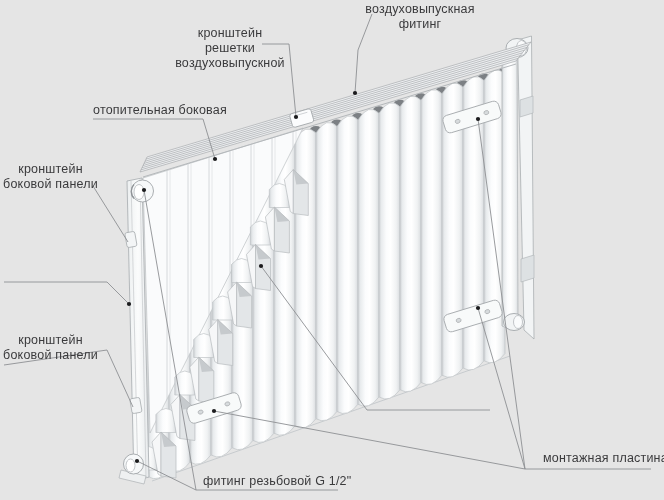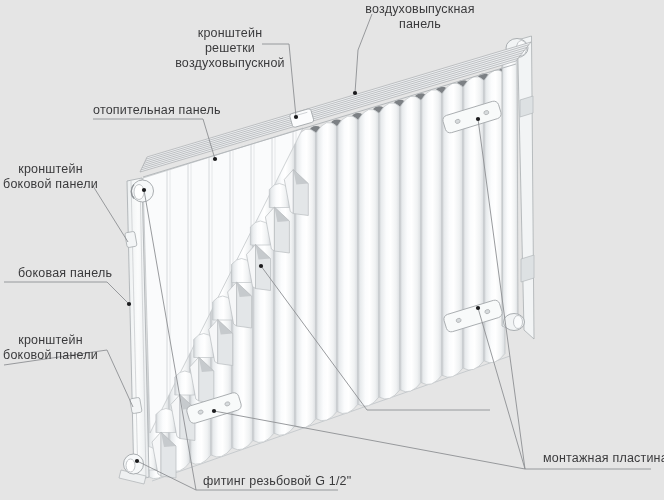--- a/index.html
+++ b/index.html
@@ -221,41 +221,38 @@
         <circle cx="137" cy="461" r="2.1"></circle>
       <circle cx="261" cy="266" r="2.1"></circle>
         <circle cx="214" cy="411" r="2.1"></circle>
       <circle cx="478" cy="308" r="2.1"></circle>
         <circle cx="478" cy="119" r="2.1"></circle>
     </g>
   </svg>
 
   <div class="lbl center" style="left:350px;top:2px;width:140px;">
     <span>воздуховыпускная</span>
-    <span>панель</span>
+    <span>фитинг</span>
   </div>
 
   <div class="lbl center" style="left:158px;top:26px;width:144px;">
     <span>кронштейн</span>
     <span>решетки</span>
     <span>воздуховыпускной</span>
   </div>
 
   <div class="lbl" style="left:93px;top:103px;">
-    <span>отопительная панель</span>
+    <span>отопительная боковая</span>
   </div>
 
   <div class="lbl center" style="left:0px;top:162px;width:101px;">
     <span>кронштейн</span>
     <span>боковой панели</span>
   </div>
 
-  <div class="lbl" style="left:18px;top:266px;">
-    <span>боковая панель</span>
-  </div>
 
   <div class="lbl center" style="left:0px;top:333px;width:101px;">
     <span>кронштейн</span>
     <span>боковой панели</span>
   </div>
 
   <div class="lbl" style="left:203px;top:474px;">
     <span>фитинг резьбовой G 1/2"</span>
   </div>
 

